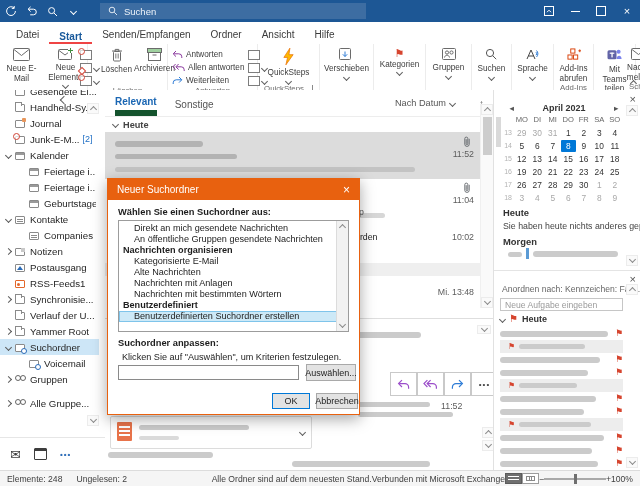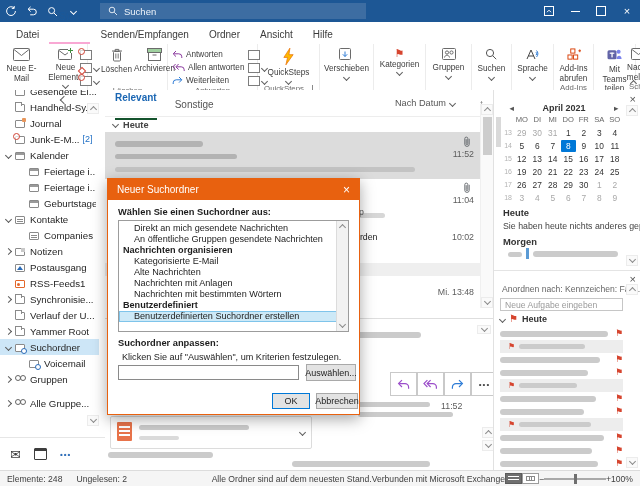--- a/index.html
+++ b/index.html
@@ -17,21 +17,21 @@
 
   
   .ch,.chr,.chl,.chu{display:inline-block;width:5px;height:5px;border-right:1px solid #5f5f5f;border-bottom:1px solid #5f5f5f;flex:none}
   .ch{transform:rotate(45deg)} .chl{transform:rotate(135deg)} .chu{transform:rotate(-135deg)}
   .ch.s,.chr.s,.chu.s{width:4px;height:4px}
   .ch.w,.chu.w{border-color:#fff}
 
   
   .tabs{position:absolute;top:22px;left:0;right:0;height:22px;background:#fff;display:flex;align-items:flex-end;padding-left:6px}
   .tab{padding:3px 10px 4px;font-size:10px;color:#3b3b3b;white-space:nowrap}
-  .tab.active{color:#19599b;font-weight:normal;border-bottom:2px solid #f9a8d4;padding-bottom:20px}
+  .tab.active{color:#19599b;font-weight:bold;border-bottom:2px solid #ef4444;padding-bottom:0}
 
   
   .ribbon{position:absolute;top:44px;left:0;right:0;height:46px;background:#fff;border-bottom:1px solid #e1e1e1;display:flex;overflow:hidden}
   .rgrp{height:100%;border-right:1px solid #ececec;display:flex;flex-direction:column;flex:none;box-sizing:border-box}
   .rbody{flex:1;display:flex;align-items:flex-start;justify-content:center;gap:2px;padding-top:3px}
   .rgl{height:12px;font-size:7.8px;color:#6b6b6b;display:flex;align-items:center;justify-content:center;gap:3px}
   .rbtn{display:flex;flex-direction:column;align-items:center;gap:1px;text-align:center;font-size:8.2px;line-height:1.15;color:#3c3c3c;padding-top:1px}
   .rlab{display:block}
   .rlab.w42{width:42px} .rlab.w34{width:34px}
   .scol{display:flex;flex-direction:column;justify-content:flex-start;gap:3px;padding-top:3px}
@@ -79,21 +79,21 @@
   
   .sarr{width:12px;height:11px;display:flex;align-items:center;justify-content:center;background:#fafafa;border:1px solid #ececec;box-sizing:border-box}
   .sarr::before{content:"";width:4px;height:4px;border-right:1px solid #8a8a8a;border-bottom:1px solid #8a8a8a}
   .sarr.up::before{transform:rotate(-135deg);margin-top:2px}
   .sarr.dn::before{transform:rotate(45deg);margin-bottom:2px}
 
   
   .center{position:absolute;left:105px;top:90px;right:146px;bottom:16px;overflow:hidden;background:#fff}
   .mlhead{position:absolute;left:0;right:0;top:0;height:27px;border-bottom:1px solid #ededed;display:flex;align-items:center;padding:0 10px;gap:18px;box-sizing:border-box}
   .mltab{font-size:10px;color:#555;padding:5px 0 3px}
-  .mltab.on{color:#1a66b3;font-weight:bold;border-bottom:2px solid #14532d;padding-bottom:15px}
+  .mltab.on{color:#1a66b3;font-weight:bold;border-bottom:6px solid #14532d;padding-bottom:3px}
   .mlsort{margin-left:auto;display:flex;align-items:center;gap:4px;color:#555;font-size:9.2px}
   .mlup{font-size:10px;color:#555;margin-left:6px}
   .mlgroup{position:absolute;left:0;right:13px;top:27px;height:15px;display:flex;align-items:center;gap:5px;padding-left:8px;font-size:9.2px;font-weight:bold;color:#444}
   .mlrow{position:absolute;left:0;right:13px;border-bottom:1px solid #f1f1f1;background:#fff}
   .mlrow.sel{background:#dcdcdc}
   .rd{display:inline-block;height:6px;border-radius:3px;background:#cbcbcb;filter:blur(.6px);position:absolute}
   .rd.d{background:#b3b3b3}
   .mtime{position:absolute;font-size:8.8px;color:#5c5c5c;right:7px}
   .mfrag{position:absolute;font-size:8.8px;color:#555}
   .mlscroll{position:absolute;right:0;top:14px;width:13px;height:204px;background:#fafafa;border-left:1px solid #f0f0f0}

